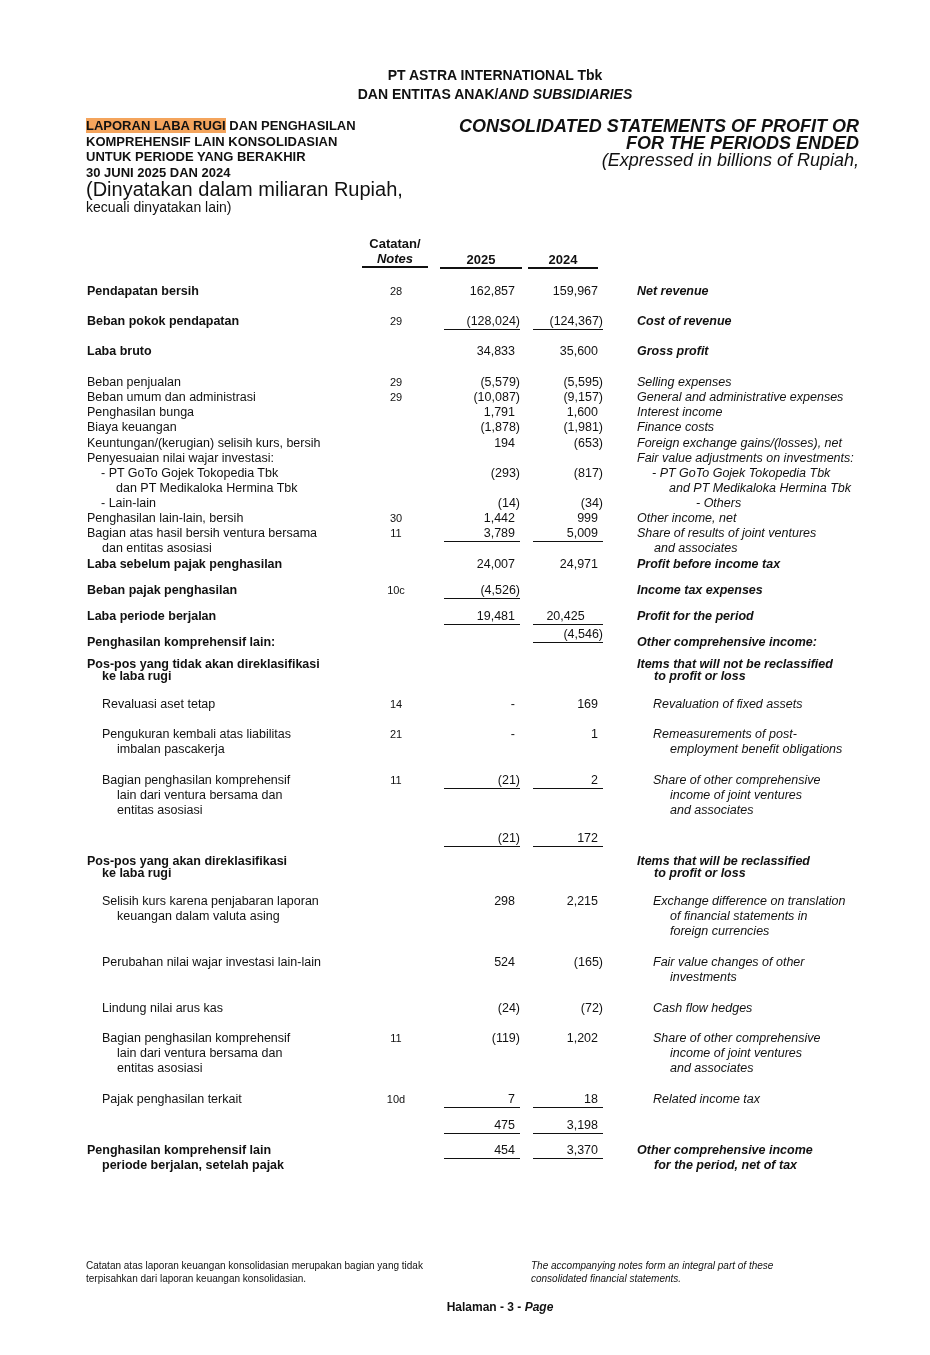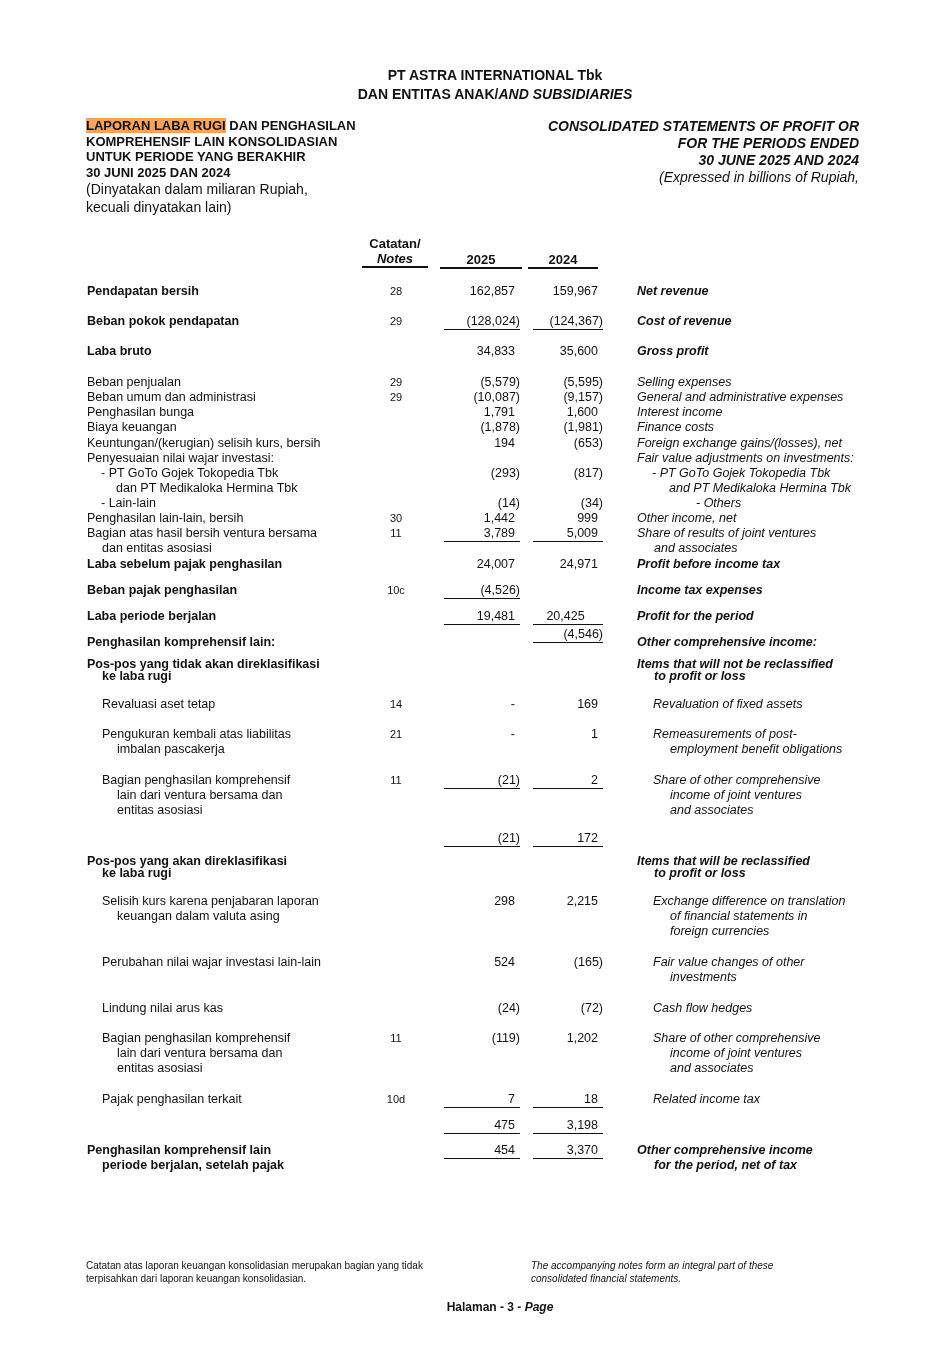--- a/index.html
+++ b/index.html
@@ -33,28 +33,27 @@
 <body>
 
 <div class="abs co-title" style="top:67px;">PT ASTRA INTERNATIONAL Tbk</div>
 <div class="abs co-title" style="top:86px;"><span>DAN ENTITAS ANAK/</span><i>AND SUBSIDIARIES</i></div>
 
 <div class="abs hdr-l" style="top:118px;">
   <div class="b"><span class="hl">LAPORAN LABA RUGI</span><span> DAN PENGHASILAN</span></div>
   <div class="b">KOMPREHENSIF LAIN KONSOLIDASIAN</div>
   <div class="b">UNTUK PERIODE YANG BERAKHIR</div>
   <div class="b">30 JUNI 2025 DAN 2024</div>
-  <div style="font-size:14px;line-height:18px;">(Dinyatakan dalam miliaran Rupiah,</div>
+  <div style="font-size:20px;line-height:18px;">(Dinyatakan dalam miliaran Rupiah,</div>
   <div style="font-size:14px;line-height:18px;">kecuali dinyatakan lain)</div>
 </div>
 
-<div class="abs hdr-r" style="top:118px;font-size:14px;line-height:17px;">
+<div class="abs hdr-r" style="top:118px;font-size:18px;line-height:17px;">
   <div class="b">CONSOLIDATED STATEMENTS OF PROFIT OR</div>
   <div class="b">FOR THE PERIODS ENDED</div>
-  <div class="b">30 JUNE 2025 AND 2024</div>
   <div>(Expressed in billions of Rupiah,</div>
 </div>
 
 <div class="abs colhead" style="top:236px;left:362px;width:66px;">
   <div>Catatan/</div>
   <div class="u" style="font-style:italic;">Notes</div>
 </div>
 <div class="abs colhead" style="top:252px;left:440px;width:82px;">
   <div class="u">2025</div>
 </div>

